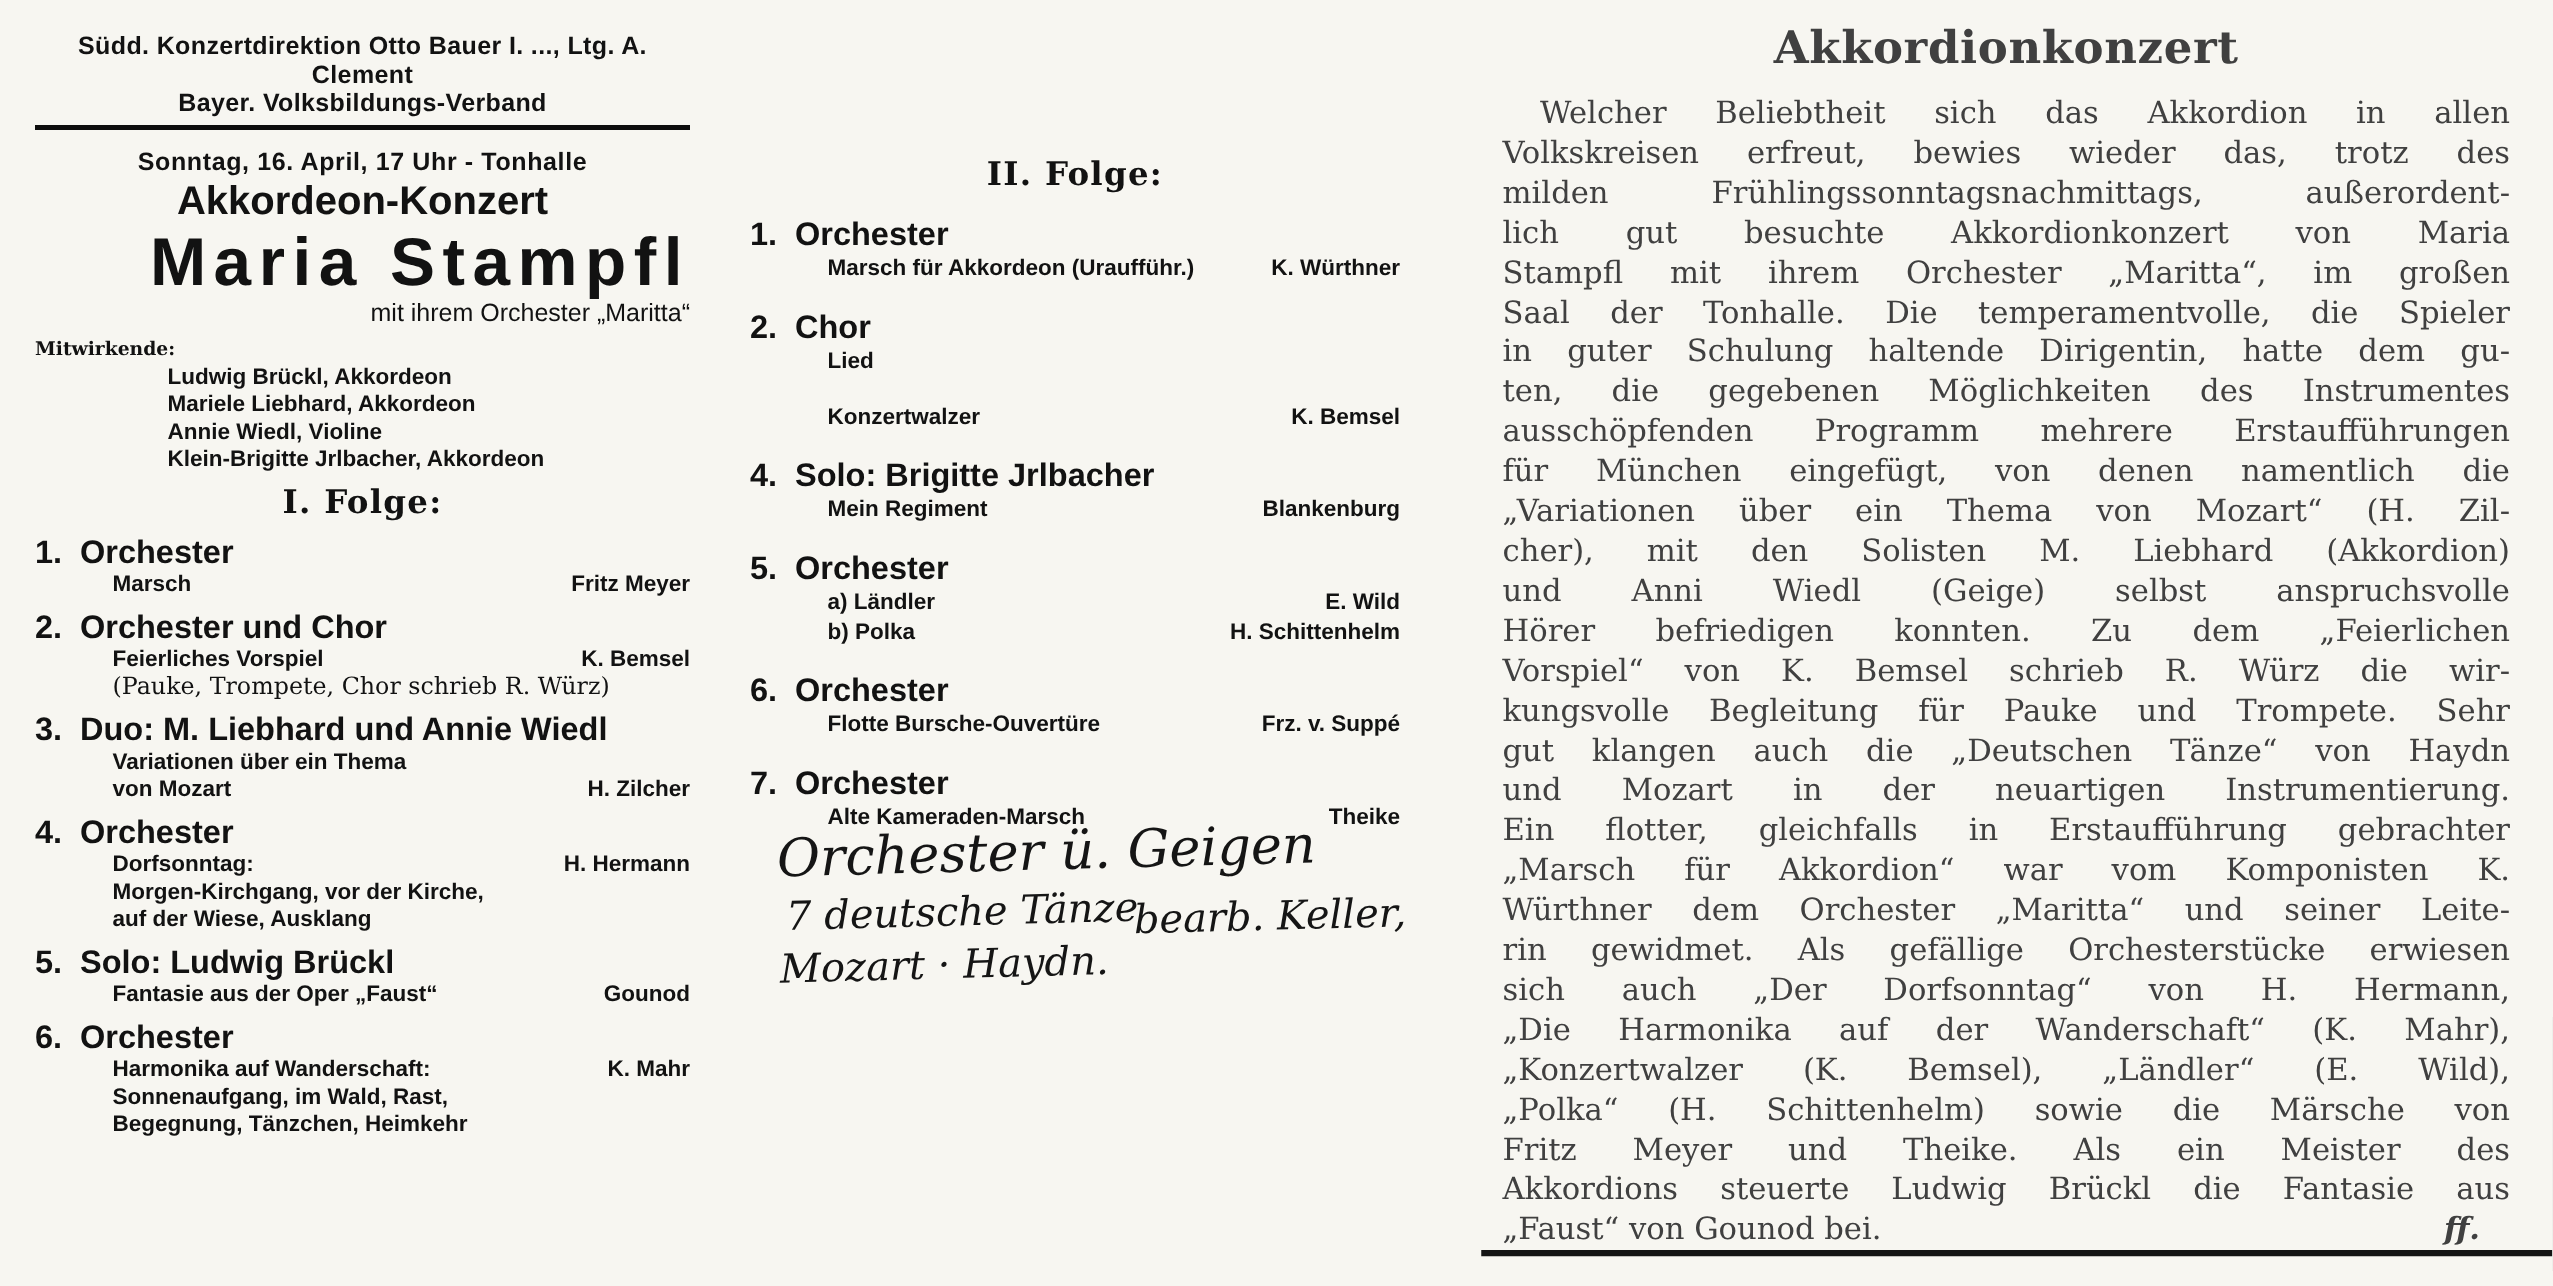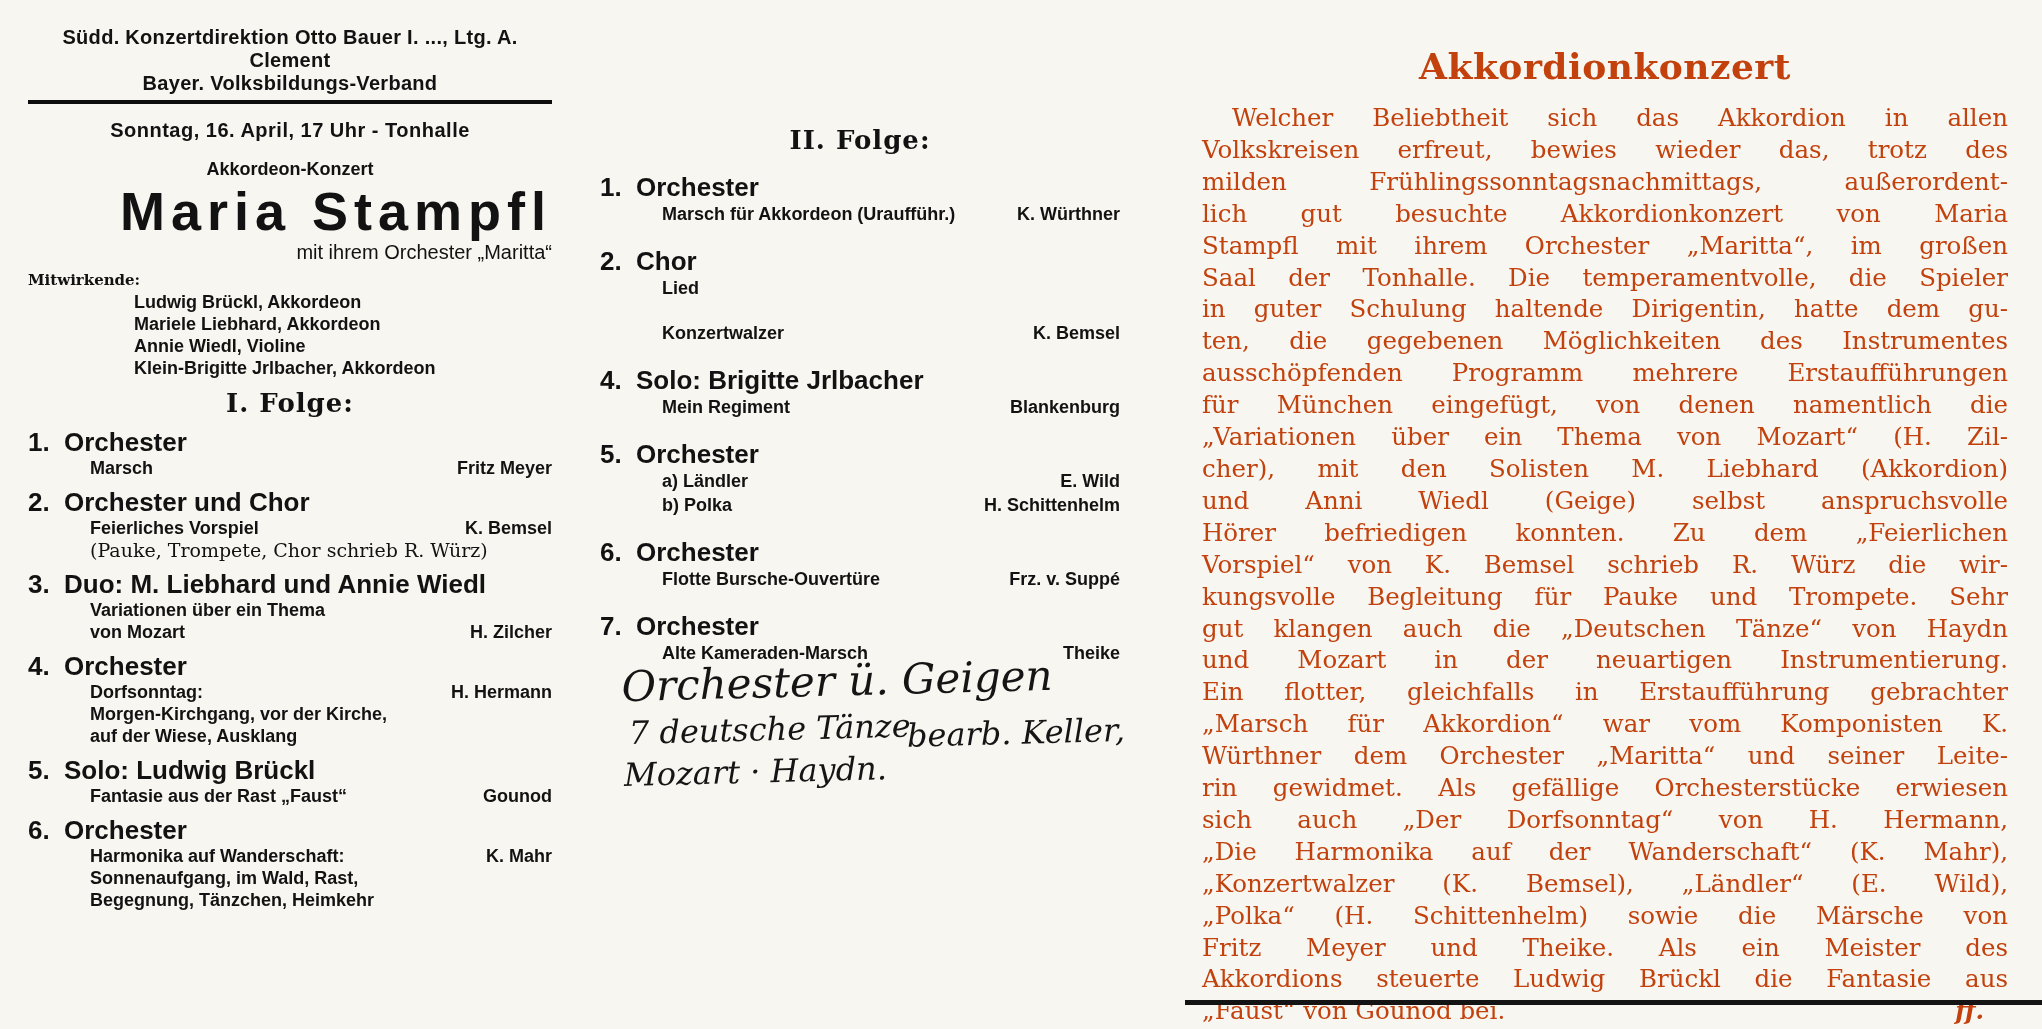--- a/index.html
+++ b/index.html
@@ -9,21 +9,21 @@
     background:#f7f6f1;
     font-family:"Liberation Sans", sans-serif;
     color:#121212;
     overflow:hidden;
   }
   
   .program-left{position:absolute;left:28px;top:26px;width:524px;}
   .ph{font-size:20px;line-height:23px;font-weight:700;text-align:center;letter-spacing:.3px;}
   .rule{height:4px;background:#0d0d0d;margin-top:5px;}
   .date{margin-top:15px;font-size:20px;font-weight:700;text-align:center;letter-spacing:.5px;}
-  .ctype{margin-top:17px;font-size:18px;font-weight:700;text-align:center;}
+  .ctype{font-size:32px;font-weight:700;text-align:center;}
   .artist{margin-top:3px;font-size:54px;line-height:56px;font-weight:700;letter-spacing:6px;text-align:right;white-space:nowrap;}
   .subtitle{margin-top:2px;font-size:20px;font-weight:400;text-align:right;}
   .mitw{margin-top:7px;font-family:"DejaVu Serif",serif;font-size:15px;font-weight:700;text-align:left;}
   .participants{margin-top:2px;padding-left:106px;}
   .pline{font-size:18px;line-height:22px;font-weight:700;}
   .folge{margin-top:9px;font-family:"DejaVu Serif",serif;font-size:26px;font-weight:700;text-align:center;letter-spacing:1px;}
   .items{margin-top:10px;}
   .item{margin-bottom:9px;}
   .ihead{font-size:26px;line-height:29px;font-weight:700;}
   .ihead .num{display:inline-block;width:36px;}
@@ -38,21 +38,21 @@
   .program-mid .iline{line-height:24px;}
   
   .handwriting{position:absolute;left:615px;top:655px;width:560px;height:160px;
     font-family:"DejaVu Serif",serif;font-style:italic;color:#151515;transform:rotate(-1.5deg);}
   .hw{position:absolute;white-space:nowrap;}
   .hw1{left:8px;top:0;font-size:42px;}
   .hw2{left:14px;top:52px;font-size:32px;}
   .hw3{left:8px;top:94px;font-size:32px;}
   .hw4{left:292px;top:62px;font-size:32px;}
   
-  .article{position:absolute;left:1202px;top:44px;width:806px;color:#c2410c;}
+  .article{position:absolute;left:1202px;top:16px;width:806px;color:#404040;}
   .atitle{font-family:"DejaVu Serif",serif;font-size:36px;line-height:44px;font-weight:700;text-align:center;letter-spacing:.5px;margin:0 0 14px 0;}
   .aline{font-family:"DejaVu Serif",serif;font-size:24.5px;line-height:31.9px;text-align:justify;text-align-last:justify;}
   .aline.indent{padding-left:30px;}
   .aline-last{display:flex;justify-content:space-between;font-family:"DejaVu Serif",serif;font-size:24.5px;line-height:31.9px;}
   .sig{font-weight:700;font-style:italic;padding-right:24px;}
   .article-rule{position:absolute;left:1185px;top:1000px;width:857px;height:5px;background:#141414;}
 </style>
 </head>
 <body>
 
@@ -115,21 +115,21 @@
             <span class="composer"></span>
           </div>
           <div class="iline">
             <span class="piece">auf der Wiese, Ausklang</span>
             <span class="composer"></span>
           </div>
         </div>
         <div class="item">
           <div class="ihead"><span class="num">5.</span><span class="title">Solo: Ludwig Brückl</span></div>
           <div class="iline">
-            <span class="piece">Fantasie aus der Rast „Faust“</span>
+            <span class="piece">Fantasie aus der Oper „Faust“</span>
             <span class="composer">Gounod</span>
           </div>
         </div>
         <div class="item">
           <div class="ihead"><span class="num">6.</span><span class="title">Orchester</span></div>
           <div class="iline">
             <span class="piece">Harmonika auf Wanderschaft:</span>
             <span class="composer">K. Mahr</span>
           </div>
           <div class="iline">

